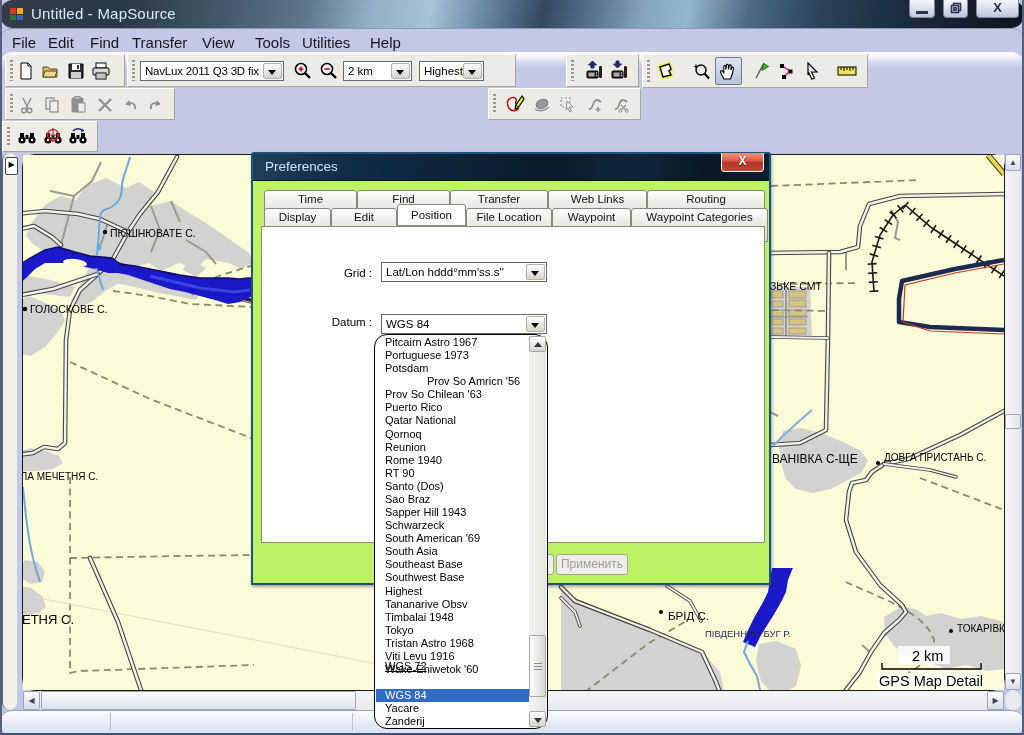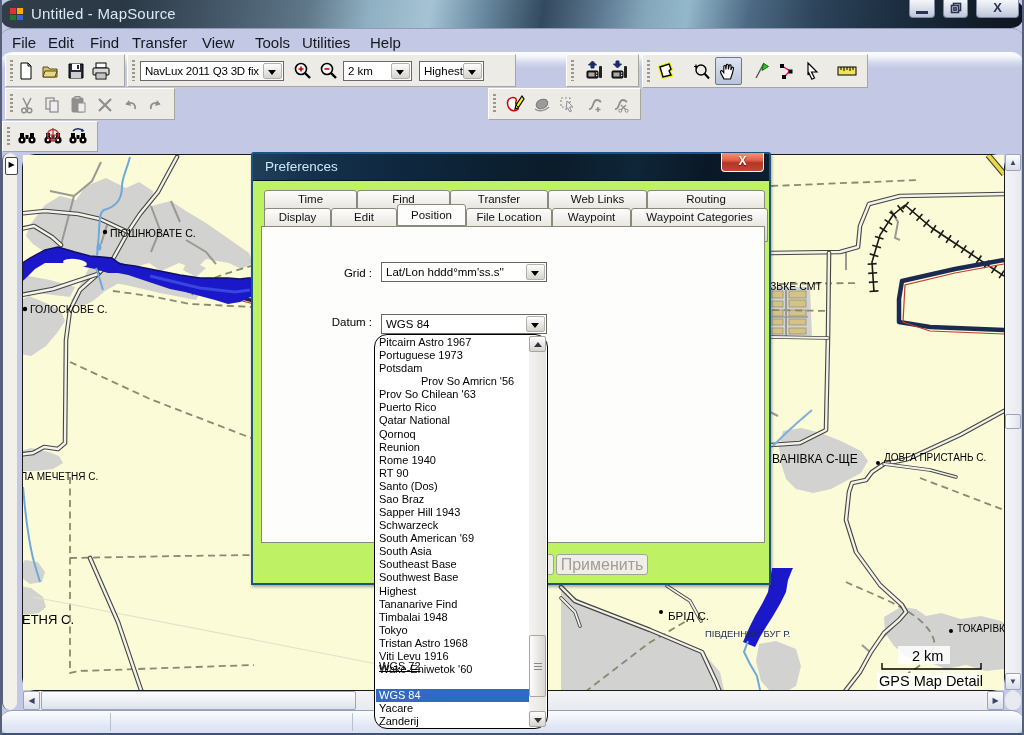--- a/index.html
+++ b/index.html
@@ -67,28 +67,28 @@
  font-size:11.5px;text-align:center;color:#111;line-height:17px;}
 #tabactive{background:#fdfdfb;height:22px;z-index:5;line-height:20px;}
 #tabpage{position:absolute;left:8px;top:72px;width:504px;height:317px;background:#fdfdfb;
  border:1px solid #898a7c;box-sizing:border-box;z-index:4;}
 .dlabel{position:absolute;z-index:6;font-size:11.5px;color:#000;text-align:right;width:60px;}
 .combo{position:absolute;z-index:6;height:20px;background:#fff;border:1px solid #686868;box-sizing:border-box;font-size:12px;}
 .combo .ct{position:absolute;left:4px;top:3px;white-space:nowrap;font-size:11.5px;}
 .combo .cbtn{position:absolute;right:1px;top:1px;bottom:1px;width:17px;
  background:linear-gradient(180deg,#fefefe,#d6d3cc);border:1px solid #b5b2a8;border-radius:2px;}
 .arrdn{position:absolute;left:4px;top:6px;width:0;height:0;border:4px solid transparent;border-top:5px solid #000;}
-#applybtn{position:absolute;left:303px;top:400px;width:92px;height:21px;background:#f0eee9;
+#applybtn{position:absolute;left:303px;top:400px;width:72px;height:21px;background:#f0eee9;
  border:1px solid #a5a398;border-radius:3px;box-sizing:border-box;
- font-size:16px;color:#a09e96;text-align:center;line-height:19px;}
+ font-size:12px;color:#a09e96;text-align:center;line-height:19px;}
 #cancelsliver{position:absolute;left:291px;top:400px;width:10px;height:21px;background:#f0eee9;
  border:1px solid #a5a398;border-radius:3px;box-sizing:border-box;}
 
 #droplist{left:374px;top:334px;width:174px;height:395px;background:#fff;border:1px solid #000;box-sizing:border-box;z-index:50;}
-#droplist .li{position:absolute;left:1px;width:154px;height:13px;font-size:11px;line-height:13px;padding-left:3px;color:#000;white-space:nowrap;}
+#droplist .li{position:absolute;left:1px;width:154px;height:13px;font-size:11px;line-height:13px;padding-left:9px;color:#000;white-space:nowrap;}
 #droplist .sel{background:#316ac5;color:#fff;}
 #lsb{position:absolute;right:1px;top:1px;width:17px;height:391px;background:linear-gradient(90deg,#f4f3f1,#e6e4e0);}
 .lsbtn{position:absolute;left:0;width:17px;height:16px;background:linear-gradient(180deg,#fdfdfd,#d8d5cf);
  border:1px solid #a9a69c;border-radius:2px;box-sizing:border-box;}
 #lthumb{position:absolute;left:0;top:299px;width:17px;height:62px;background:linear-gradient(90deg,#fdfdfd,#d9d6d0);
  border:1px solid #a9a69c;border-radius:2px;box-sizing:border-box;}
 .tri-up{position:absolute;left:4px;top:5px;width:0;height:0;border:4px solid transparent;border-bottom:5px solid #333;border-top:none;}
 .tri-dn{position:absolute;left:4px;top:6px;width:0;height:0;border:4px solid transparent;border-top:5px solid #333;border-bottom:none;}
 .edge{position:absolute;top:0;width:2px;height:735px;background:#566078;}
 </style>
@@ -583,21 +583,21 @@
   <div class="li" style="top:132px;">RT 90</div>
   <div class="li" style="top:145px;">Santo (Dos)</div>
   <div class="li" style="top:158px;">Sao Braz</div>
   <div class="li" style="top:171px;">Sapper Hill 1943</div>
   <div class="li" style="top:184px;">Schwarzeck</div>
   <div class="li" style="top:197px;">South American '69</div>
   <div class="li" style="top:210px;">South Asia</div>
   <div class="li" style="top:223px;">Southeast Base</div>
   <div class="li" style="top:236px;">Southwest Base</div>
   <div class="li" style="top:250px;">Highest</div>
-  <div class="li" style="top:263px;">Tananarive Find</div>
+  <div class="li" style="top:263px;">Tananarive Obsv</div>
   <div class="li" style="top:276px;">Timbalai 1948</div>
   <div class="li" style="top:289px;">Tokyo</div>
   <div class="li" style="top:302px;">Tristan Astro 1968</div>
   <div class="li" style="top:315px;">Viti Levu 1916</div>
   <div class="li" style="top:328px;">Wake-Eniwetok '60</div>
   <div class="li" style="top:325px;text-decoration:underline;">WGS 72</div>
   <div class="li sel" style="top:354px;">WGS 84</div>
   <div class="li" style="top:367px;">Yacare</div>
   <div class="li" style="top:380px;">Zanderij</div>
   <div id="lsb">

